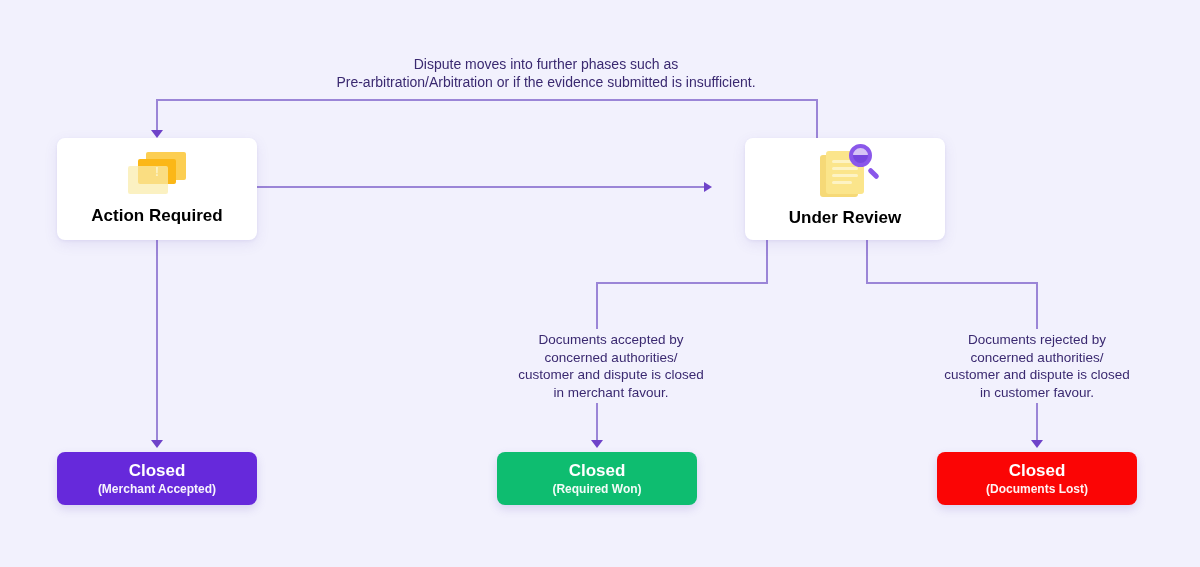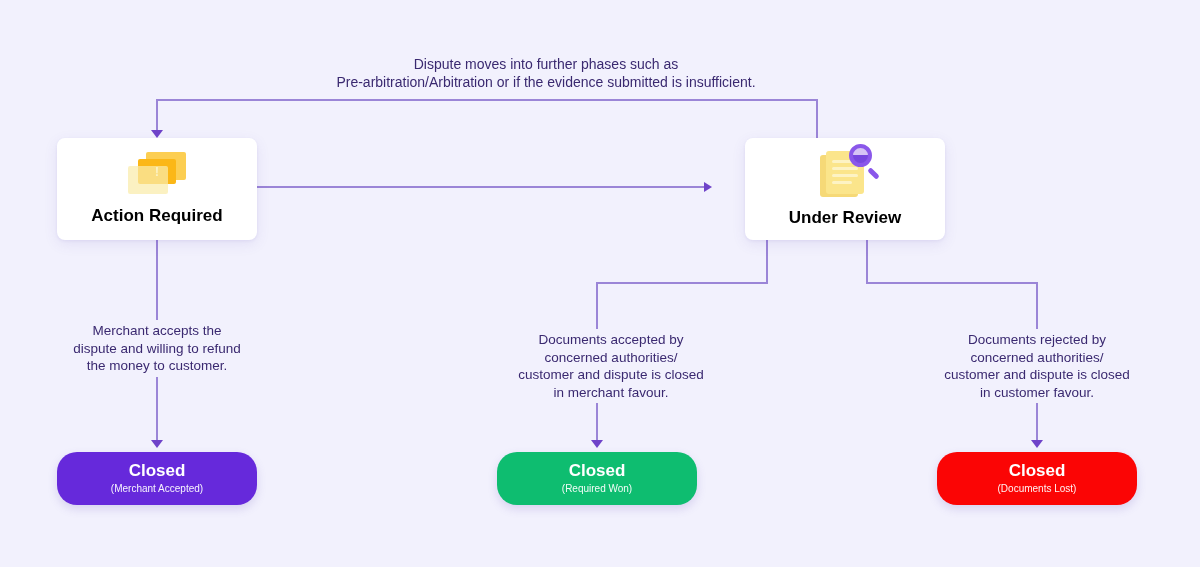--- a/index.html
+++ b/index.html
@@ -105,28 +105,28 @@
     position:absolute; right:-2px; top:17px;
     width:5px; height:13px; background:#8a57ea; border-radius:3px;
     transform:rotate(-45deg);
   }
 
   
   .outcome {
     position:absolute;
     z-index:4;
     width:200px; height:53px;
-    border-radius:20px;
+    border-radius:8px;
     display:flex; flex-direction:column;
     align-items:center; justify-content:center;
     box-shadow:0 4px 10px rgba(93,70,180,0.18);
     color:#ffffff;
   }
   .outcome .title { font-size:17px; font-weight:700; line-height:20px; }
-  .outcome .subtitle { font-size:10px; font-weight:400; line-height:16px; color:rgba(255,255,255,0.95); }
+  .outcome .subtitle { font-size:12px; font-weight:700; line-height:16px; color:rgba(255,255,255,0.95); }
 
   .top-note { font-size:14px; line-height:18px; }
 </style>
 </head>
 <body>
 
 <div class="canvas">
 
   <div class="note top-note" style="left:256px; top:55px; width:580px;">Dispute moves into further phases such as
 Pre-arbitration/Arbitration or if the evidence submitted is insufficient.</div>
@@ -158,23 +158,20 @@
         <div class="doc-line" style="width:20px;"></div>
       </div>
       <div class="mag-handle"></div>
       <div class="mag-circle"></div>
     </div>
     <div class="label">Under Review</div>
   </div>
 
   <div class="line v" style="left:156px; top:240px; height:202px;"></div>
   <div class="arrow down" style="left:151px; top:440px;"></div>
-  <div class="note masked" style="left:42px; top:320px; width:230px;">Merchant accepts the
-dispute and willing to refund
-the money to customer.</div>
 
   <div class="line v" style="left:766px; top:240px; height:44px;"></div>
   <div class="line v" style="left:866px; top:240px; height:44px;"></div>
   <div class="line h" style="left:596px; top:282px; width:172px;"></div>
   <div class="line h" style="left:866px; top:282px; width:172px;"></div>
 
   <div class="line v" style="left:596px; top:282px; height:160px;"></div>
   <div class="arrow down" style="left:591px; top:440px;"></div>
   <div class="note masked" style="left:496px; top:329px; width:230px;">Documents accepted by
 concerned authorities/

